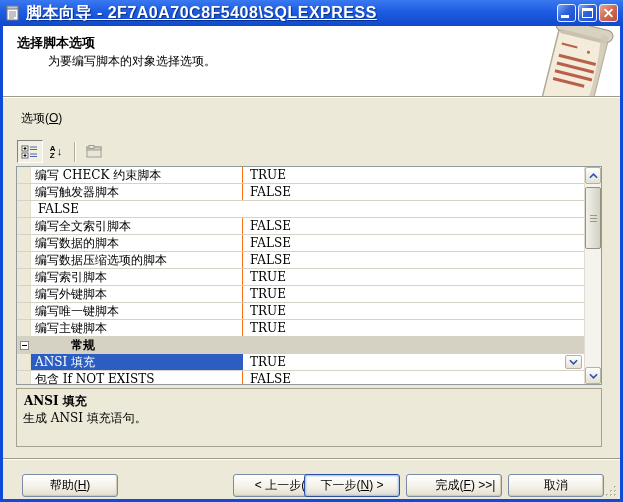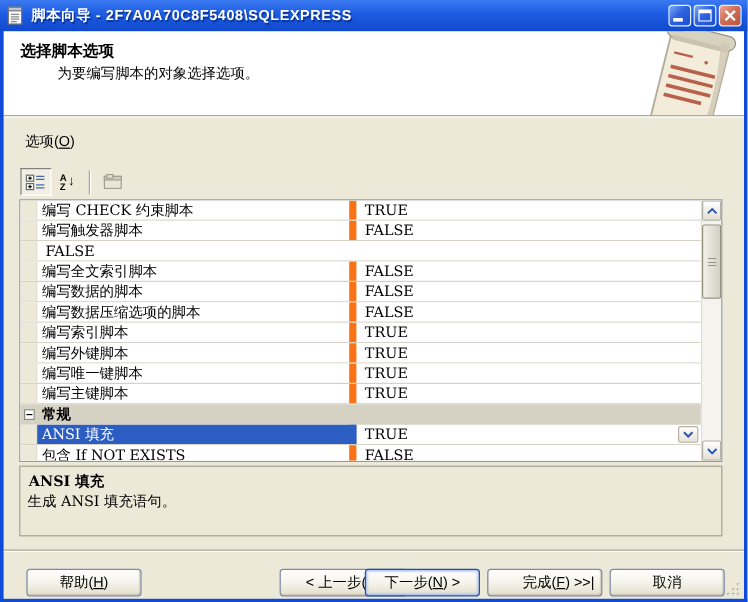--- a/index.html
+++ b/index.html
@@ -11,22 +11,22 @@
   }
   
   .frame { position:absolute; inset:0; border:3px solid #0f4bd8; border-top:none; pointer-events:none; z-index:50; }
   .titlebar {
     position:absolute; left:0; top:0; width:623px; height:26px;
     background:linear-gradient(180deg,#3a79f0 0%, #1d5ce2 45%, #1049cc 100%);
     display:flex; align-items:center; padding:0 5px; z-index:60;
   }
   .titlebar .wicon { width:16px; height:16px; margin-right:5px; flex:0 0 auto; }
   .titlebar .ttext {
-    color:#fff; font-weight:bold; font-size:12px; letter-spacing:.5px;
-    text-shadow:1px 1px 1px #0a2f8c; white-space:nowrap; overflow:hidden; flex:1;
+    color:#fff; font-weight:bold; font-size:16px; letter-spacing:.5px;
+    text-shadow:1px 1px 1px #0a2f8c; white-space:nowrap; overflow:hidden; flex:1;text-decoration:underline;
   }
   .winbtn {
     width:19px; height:18px; margin-left:2px; border-radius:3px;
     border:1px solid #e8f0ff; position:relative; flex:0 0 auto; cursor:default;
   }
   .winbtn.bmin,.winbtn.bmax { background:linear-gradient(135deg,#7ea9f5 0%, #2f63dd 45%, #1c4ecf 100%); }
   .winbtn.bclose { background:linear-gradient(135deg,#e9a795 0%, #cf6a52 50%, #b85540 100%); }
   .glyph-min { position:absolute; left:3px; bottom:3px; width:8px; height:3px; background:#fff; }
   .glyph-max { position:absolute; left:3px; top:3px; width:11px; height:10px; border:1px solid #fff; border-top:3px solid #fff; background:transparent; }
   .glyph-x1,.glyph-x2 { position:absolute; left:3px; top:7px; width:11px; height:2px; background:#fff; }
@@ -54,26 +54,26 @@
   .azarrow { margin-left:1px; font-size:11px; line-height:11px; }
 
   
   .grid {
     position:absolute; left:16px; top:166px; width:586px; height:219px;
     background:#fff; border:1px solid #919b9c; display:flex; overflow:hidden;
   }
   .grid-rows { flex:1; overflow:hidden; position:relative; }
   .row { height:17px; display:flex; border-bottom:1px solid #d6d3c6; position:relative; background:#fff; }
   .indent { width:14px; background:#ece9d8; border-right:1px solid #e3e0d2; flex:0 0 auto; }
-  .pname { width:266px; flex:0 0 auto; padding:1px 0 0 4px; border-right:6px solid #f97316;
+  .pname { width:212px; flex:0 0 auto; padding:1px 0 0 4px; border-right:1px solid #f97316;
            font-family:"DejaVu Serif", serif; font-size:12px; line-height:15px;
            white-space:nowrap; overflow:hidden; }
   .pval  { flex:1; padding:1px 0 0 7px; font-family:"DejaVu Serif", serif; font-size:12px; line-height:15px; white-space:nowrap; overflow:hidden; }
   .row.sel .pname { background:#2b5dc2; color:#fff; border-right-color:#2b5dc2; }
-  .row.cat { background:#d5d1c3; align-items:center; }
+  .row.cat { background:#d5d1c3; align-items:center;gap:36px; }
   .cbox { width:9px; height:9px; margin:0 6px 0 3px; background:#fff; border:1px solid #8c8a7c; position:relative; flex:0 0 auto; }
   .cbox .minus { position:absolute; left:1px; top:3px; width:5px; height:1px; background:#000; }
   .catname { font-weight:bold; font-family:"DejaVu Serif", serif; font-size:12px; }
   .combo {
     position:absolute; right:2px; top:1px; width:17px; height:14px;
     border:1px solid #b5b2a5; border-radius:2px;
     background:linear-gradient(180deg,#fefefe,#e6e3d6);
     display:flex; align-items:center; justify-content:center;
   }
   

